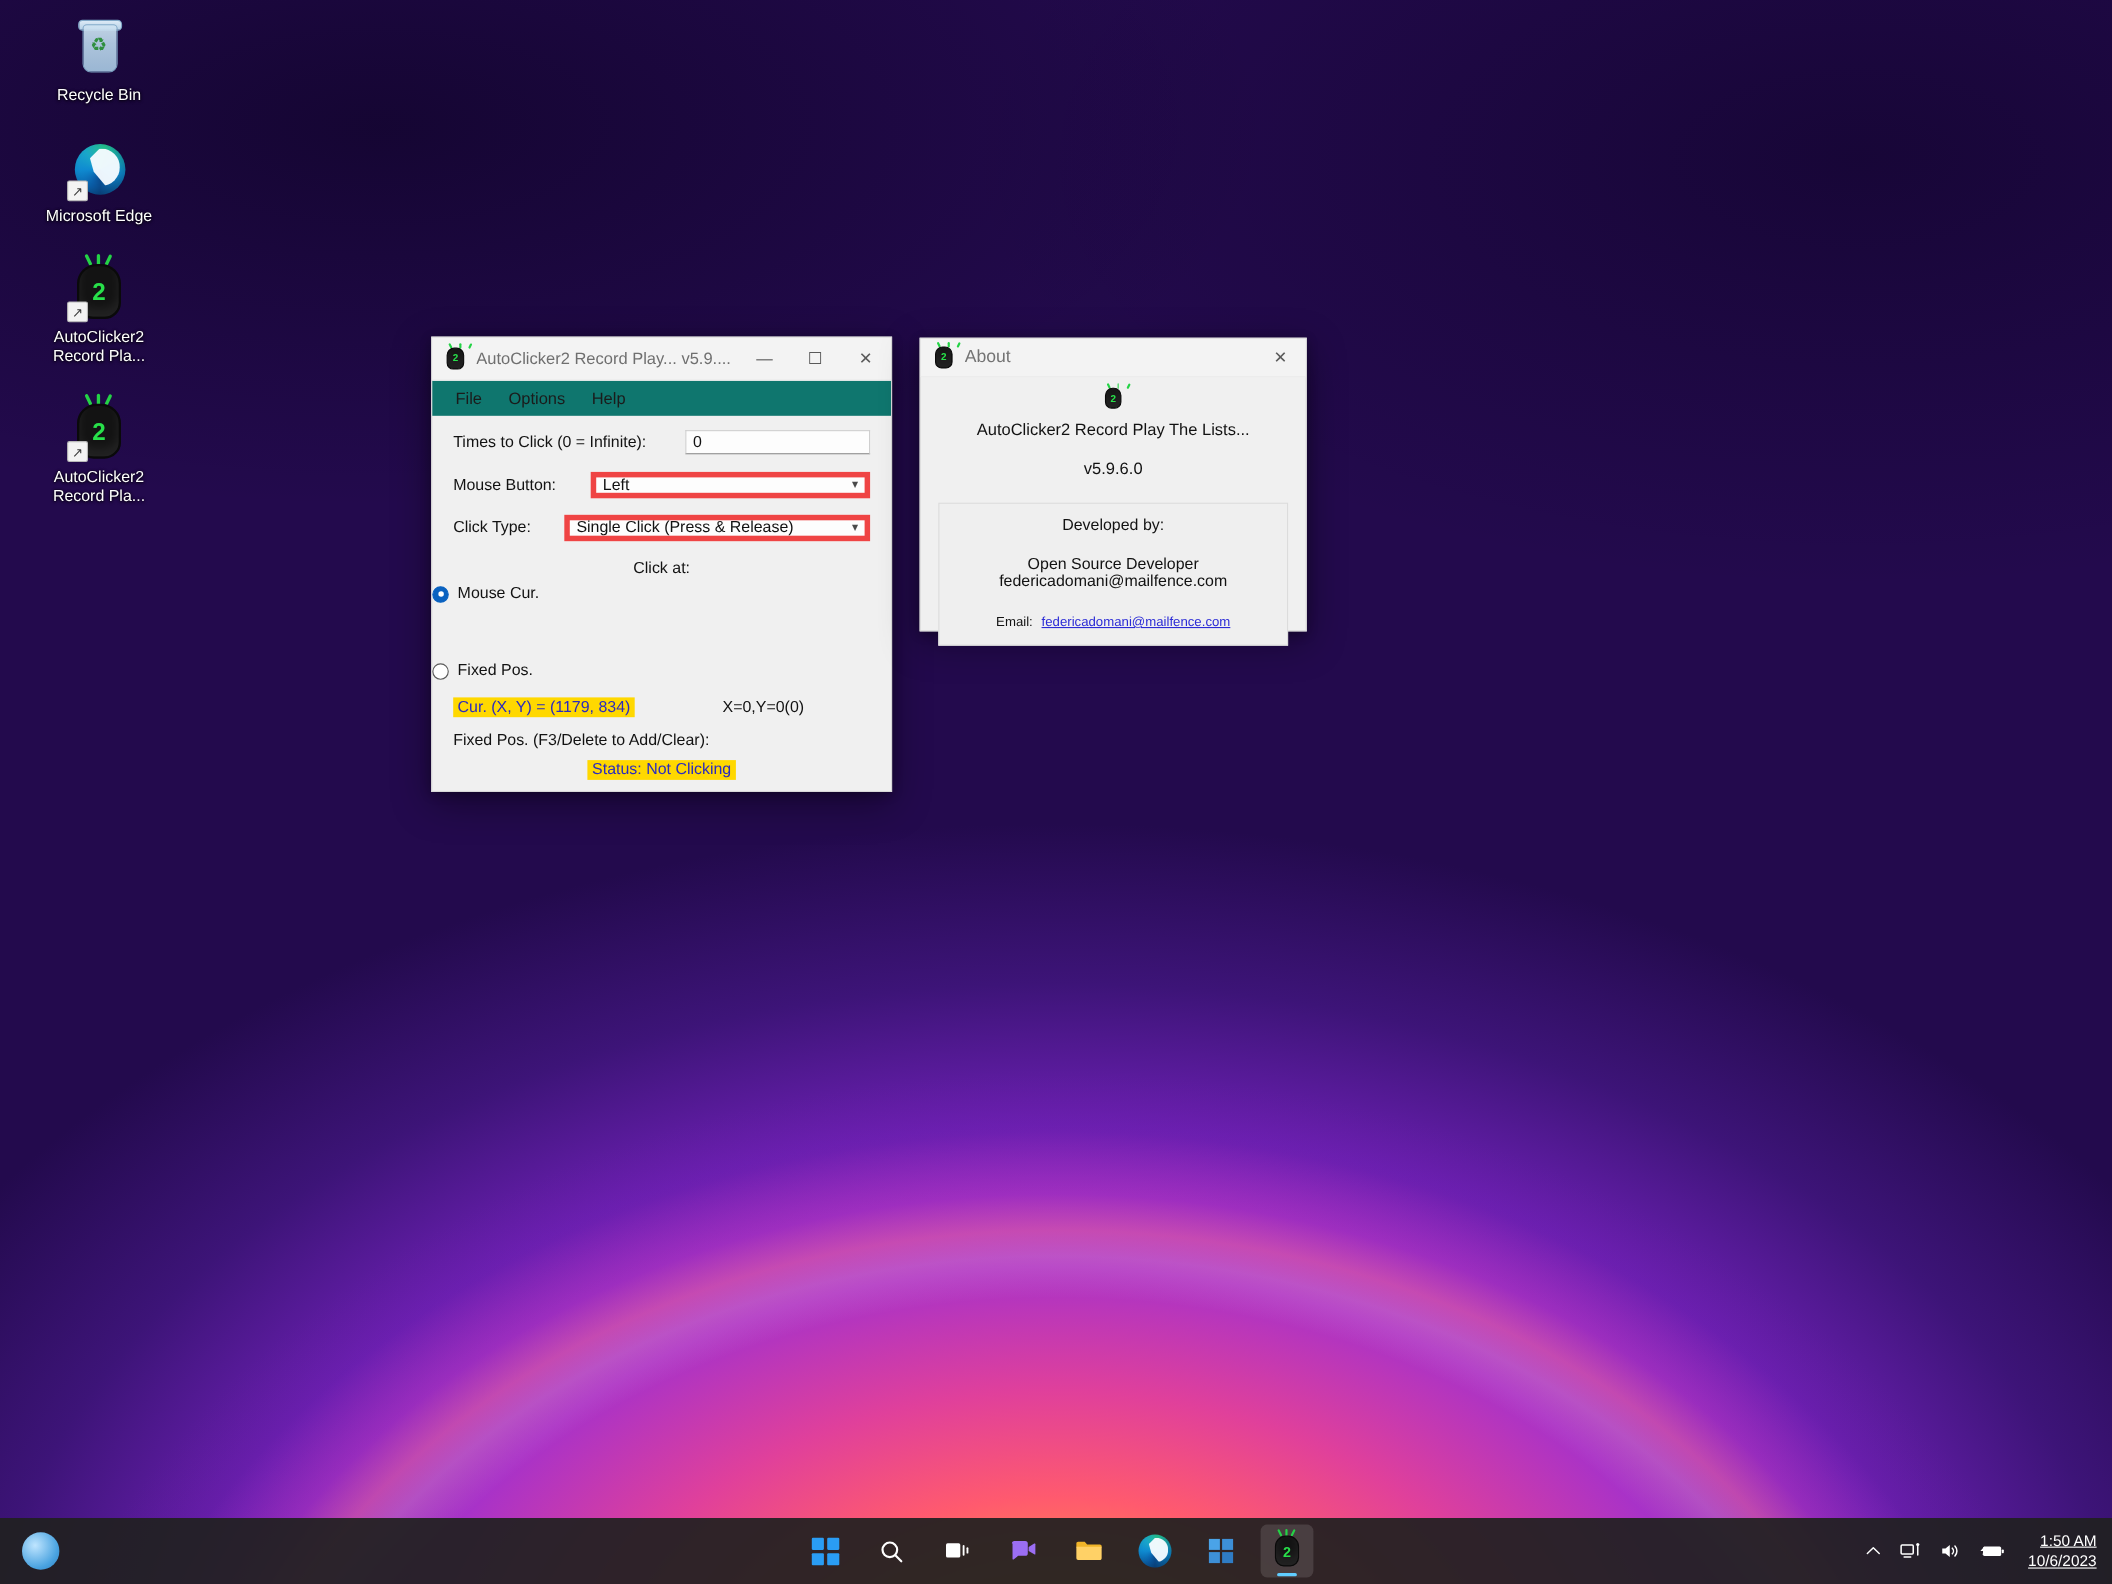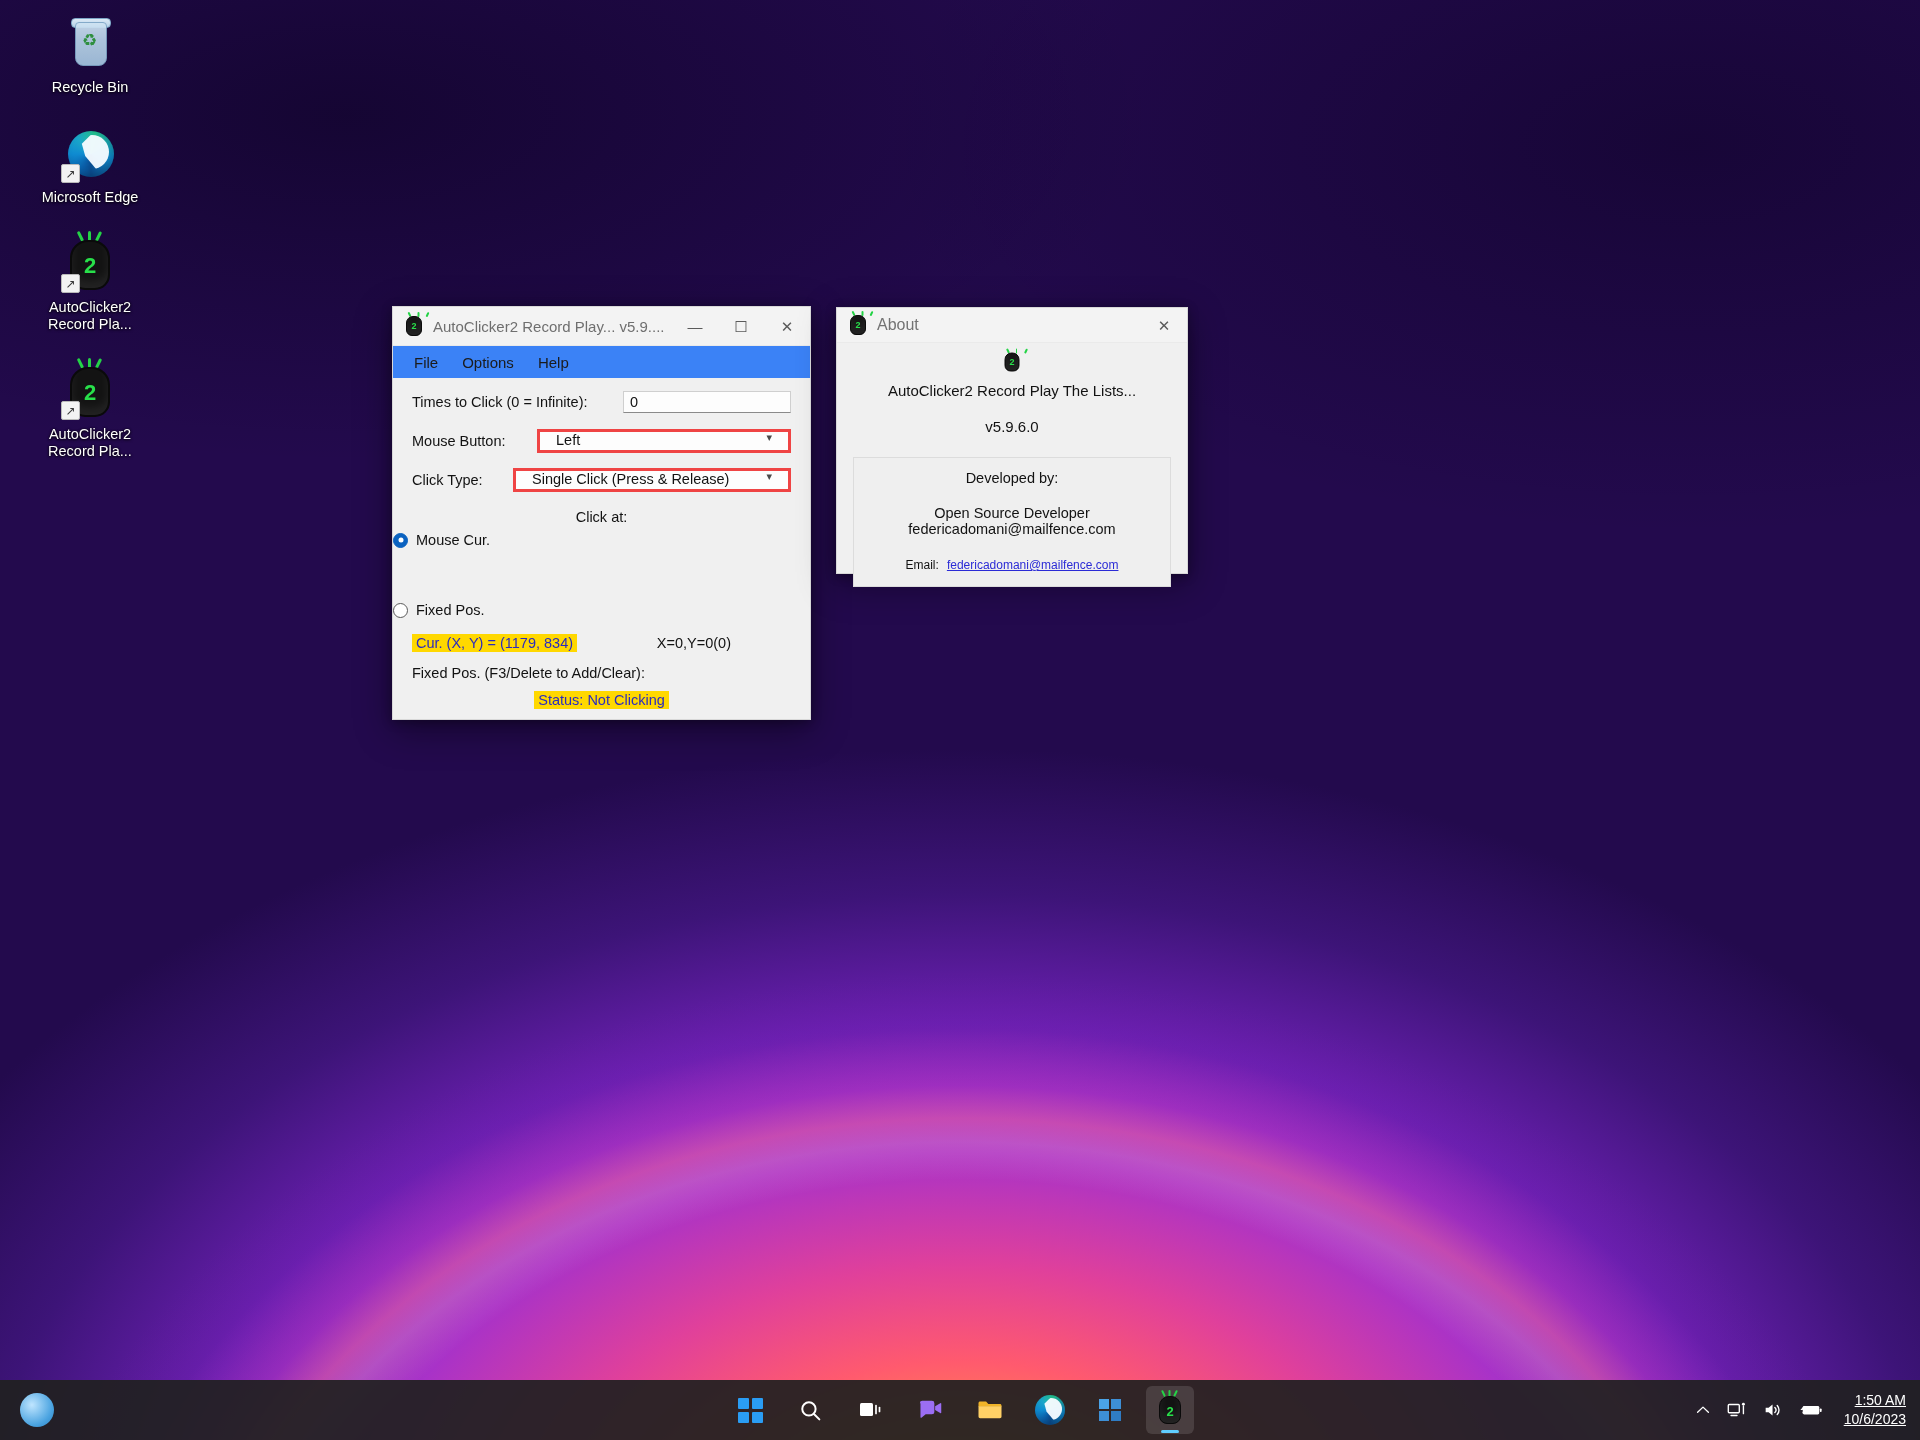--- a/index.html
+++ b/index.html
@@ -133,42 +133,42 @@
     overflow:hidden; text-overflow:ellipsis;
   }
   .win-ctrls{ margin-left:auto; display:flex; height:38px; }
   .win-btn{
     width:46px; height:38px; display:flex; align-items:center; justify-content:center;
     color:#5a5a5a; font-size:15px; line-height:1;
   }
 
   
   #mainwin{ left:392px; top:306px; width:417px; height:412px; }
-  .menubar{ height:32px; display:flex; align-items:center; padding-left:12px; gap:6px; background:#3b82f6;}
+  .menubar{ height:32px; display:flex; align-items:center; padding-left:12px; gap:6px; background:#0f766e;}
   .menu-item{ font-size:15px; color:#1b1b1b; padding:4px 9px; border-radius:3px; }
 
   .btn-row{ display:flex; gap:16px; padding:8px 17px 0 19px; }
   .act-btn{
     flex:1; height:28px; background:#fdfdfd; border:1px solid #cfcfcf;
     font-size:14.5px; color:#121212; display:flex; align-items:center; justify-content:center;
     border-radius:2px;
   }
   .act-btn.primary{ border:1.6px solid #2a7bd4; }
 
   .field-row{ display:flex; align-items:center; height:30px; margin-top:9px; padding:0 19px; }
   .f-label{ font-size:14.5px; color:#121212; white-space:nowrap; }
   .f-input{
     background:#fdfdfd; border:1px solid #cfcfcf; border-bottom-color:#8a8a8a;
     height:22px; font-size:14.5px; color:#121212; padding:0 6px;
     display:flex; align-items:center; box-sizing:border-box;
   }
   .f-select{
-    background:#fdfdfd; border:3px solid #ef4444; height:24px;
-    font-size:14.5px; color:#121212; padding:0 16px;
-    display:flex; align-items:flex-start; box-sizing:border-box; position:relative;
+    background:#fdfdfd; border:5px solid #ef4444; height:24px;
+    font-size:14.5px; color:#121212; padding:0 6px;
+    display:flex; align-items:center; box-sizing:border-box; position:relative;
   }
   .f-select .chev{
     margin-left:auto; color:#4a4a4a; font-size:11px; line-height:1;
   }
 
   .center-label{ text-align:center; font-size:14.5px; color:#121212; margin-top:14px;}
   .radio-row{ display:flex; justify-content:center; gap:54px; margin-top:7px;flex-direction:column; }
   .radio{ display:flex; align-items:center; gap:8px; font-size:14.5px; color:#121212;}
   .rad-dot{
     width:15px; height:15px; border-radius:50%; border:1.6px solid #5a5a5a; background:#fff;

